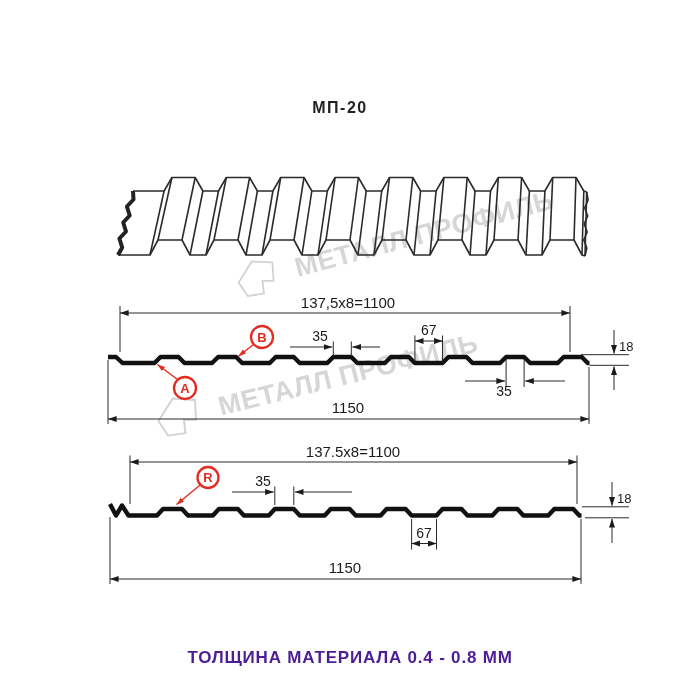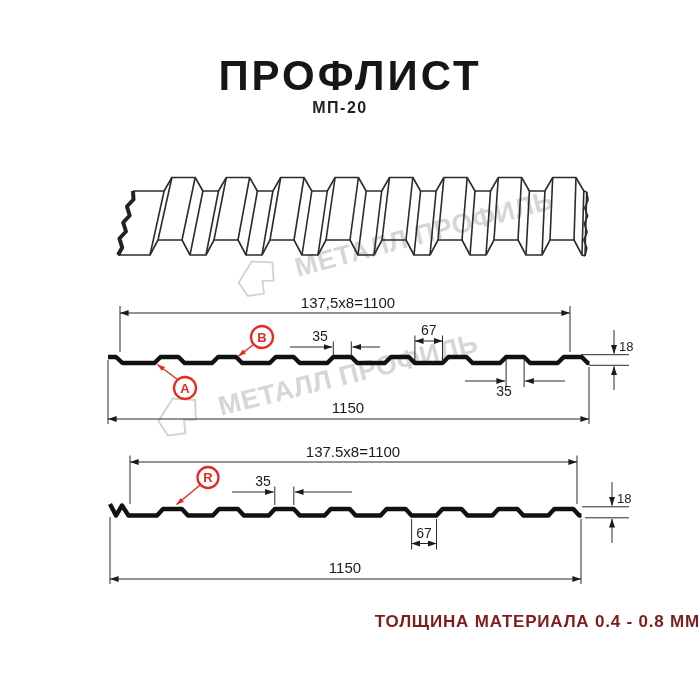--- a/index.html
+++ b/index.html
@@ -2,22 +2,22 @@
 <html><head>
 <meta charset="utf-8">
 <style>
   html,body{margin:0;padding:0;background:#fff;}
   #stage{position:relative;width:700px;height:700px;background:#ffffff;overflow:hidden;
          font-family:"Liberation Sans",sans-serif;}
   .title{position:absolute;left:0;top:52px;width:700px;text-align:center;
          font-size:42px;font-weight:800;letter-spacing:3px;color:#161616;z-index:3;}
   .subtitle{position:absolute;left:0;top:99px;width:680px;text-align:center;
          font-size:16px;font-weight:700;letter-spacing:1.5px;color:#222;z-index:3;}
-  .footer{position:absolute;left:0;top:612px;width:700px;text-align:right;
-         font-size:17px;font-weight:600;letter-spacing:.8px;color:#7f1d1d;z-index:3;}
+  .footer{position:absolute;left:0;top:648px;width:700px;text-align:center;
+         font-size:17px;font-weight:600;letter-spacing:.8px;color:#4c1d95;z-index:3;}
   .wm{position:absolute;display:flex;align-items:center;gap:8px;z-index:1;
       color:#d6d6d6;font-weight:800;font-size:27px;letter-spacing:.5px;white-space:nowrap;}
   #wm1{left:230px;top:215px;width:320px;height:56px;transform:rotate(-15deg);}
   #wm2{left:150px;top:355px;width:330px;height:56px;transform:rotate(-14deg);}
   .wm svg{flex:0 0 auto;}
   #draw{position:absolute;left:0;top:0;z-index:2;}
   svg text{font-family:"Liberation Sans",sans-serif;font-size:14px;fill:#1c1c1c;}
   text.big{font-size:15px;}
   text.small{font-size:13px;}
   text.redl{font-size:13px;font-weight:700;fill:#e52b20;}
@@ -26,21 +26,20 @@
   .lead{stroke:#e52b20;stroke-width:1.4;fill:none;}
   .rc{stroke:#e52b20;stroke-width:2.3;fill:none;}
   .sheet{stroke:#2b2b2b;stroke-width:1.6;fill:none;stroke-linejoin:round;}
   .sheetedge{stroke:#222;stroke-width:4;fill:none;stroke-linejoin:round;}
 </style>
 </head>
 <body>
 
 <div id="stage">
 
-  <div class="title">ПРОФЛИСТ</div>
   <div class="subtitle">МП-20</div>
 
   <div id="wm1" class="wm">
     <svg width="54" height="44" viewBox="0 0 60 46">
       <path d="M4,22 L24,3 L46,10 L42,30 L30,27 L28,41 L10,39 Z" fill="none" stroke="#d2d2d2" stroke-width="2"></path>
     </svg>
     <span>МЕТАЛЛ ПРОФИЛЬ</span>
   </div>
   <div id="wm2" class="wm">
     <svg width="58" height="46" viewBox="0 0 60 46">

